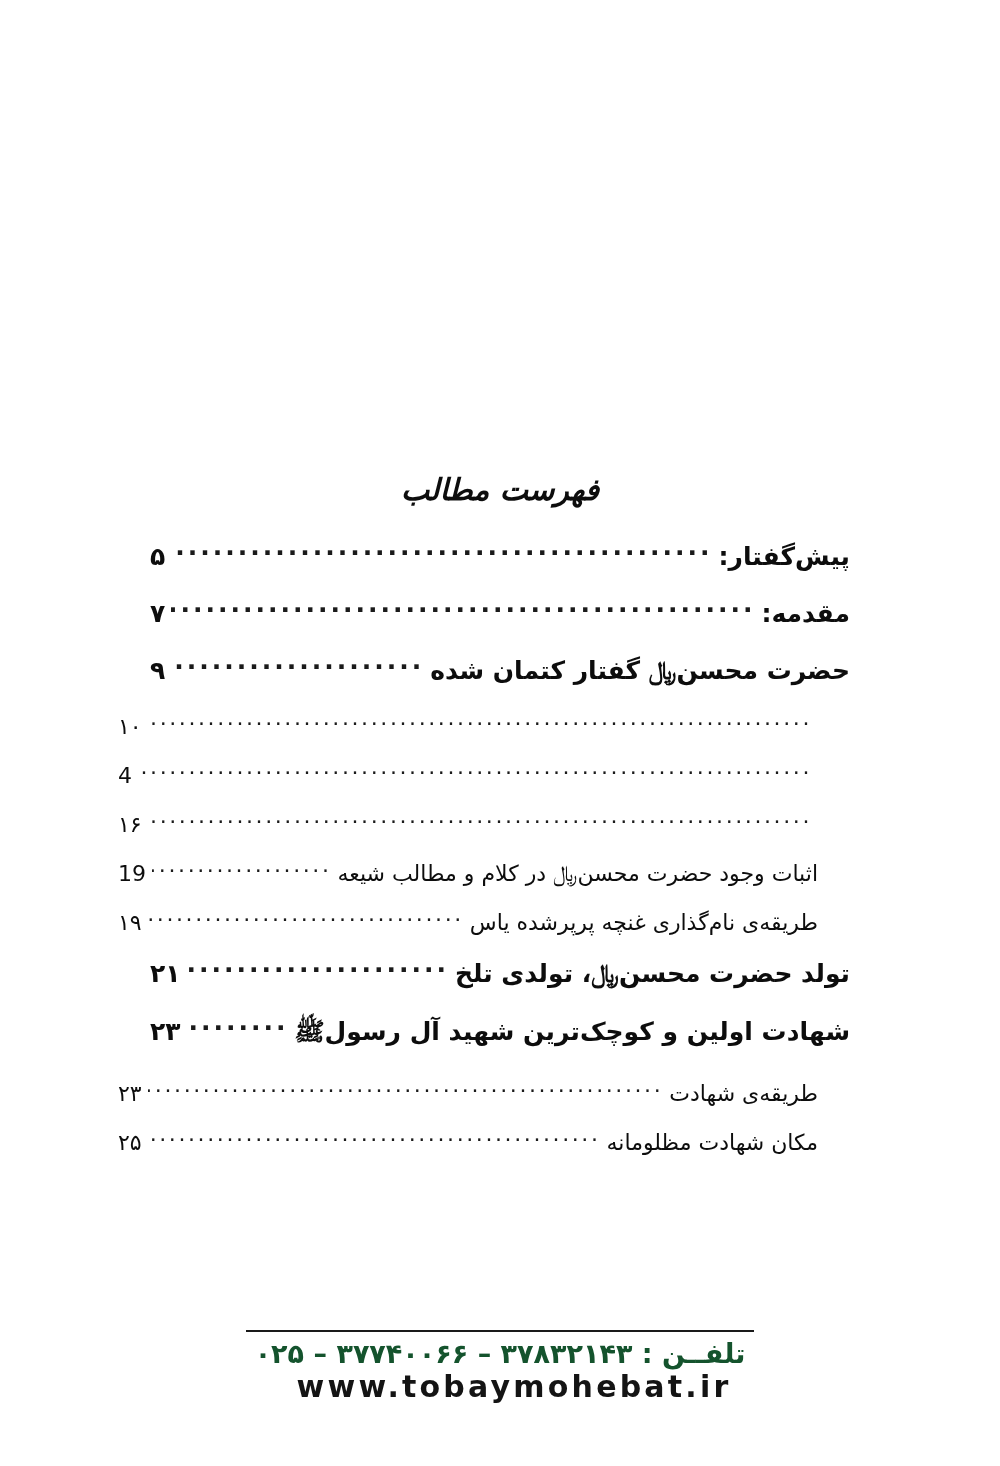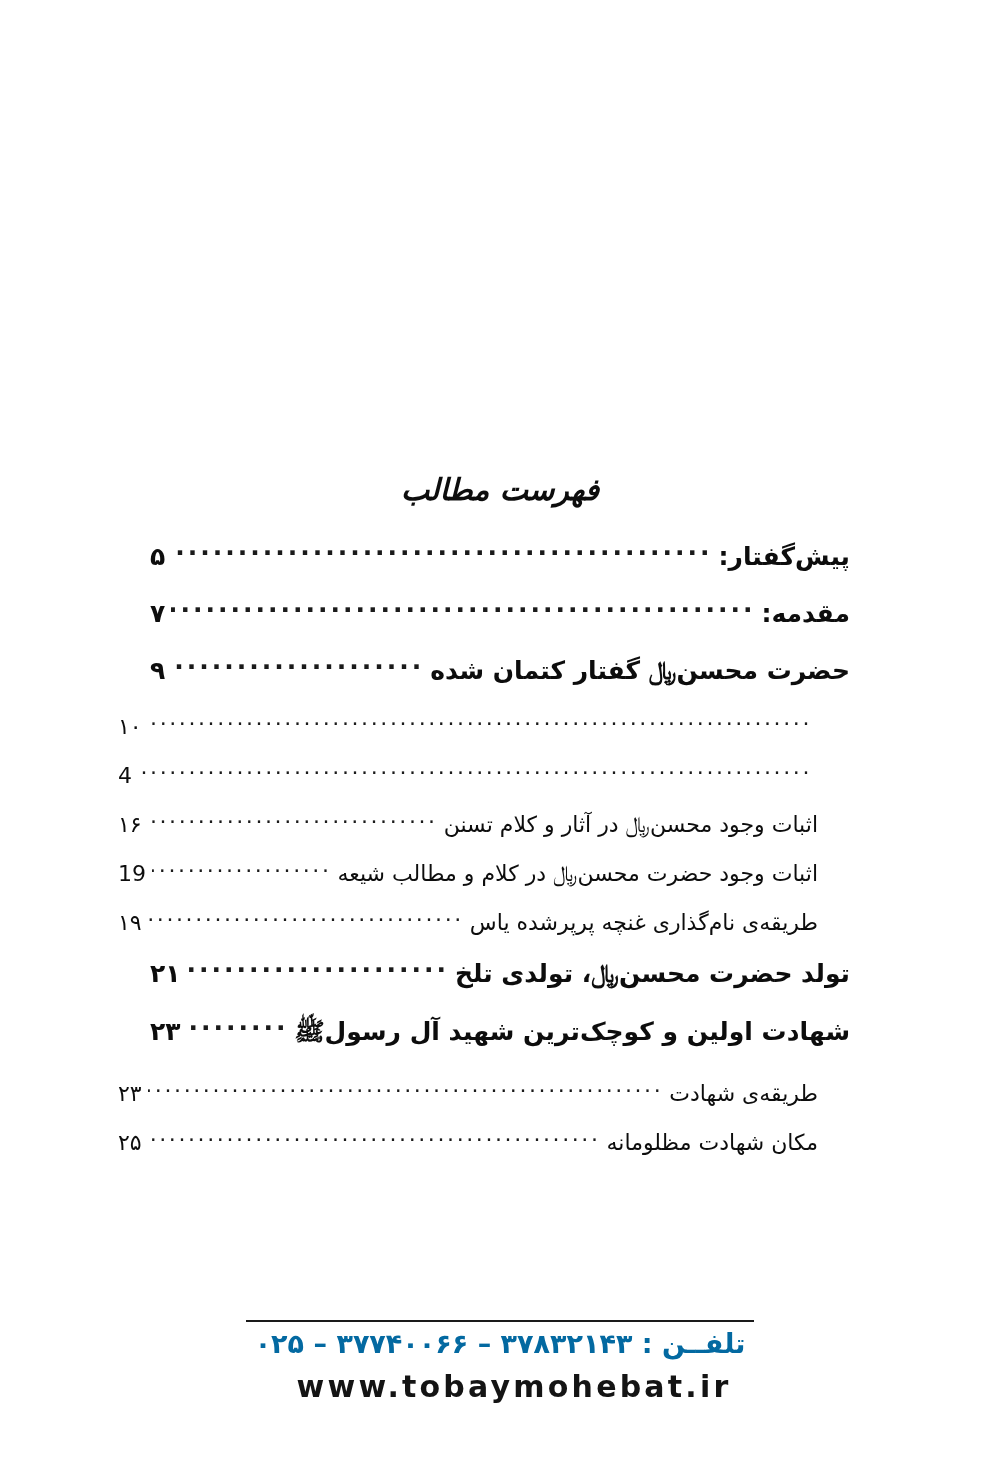--- a/index.html
+++ b/index.html
@@ -126,22 +126,21 @@
     height: 0;
     margin: 0 auto 6px auto;
     border-top: 2px solid #1a1a1a;
   }
 
   .footer-phone {
     direction: rtl;
     font-size: 27px;
     font-weight: bold;
     letter-spacing: 1px;
-    color: #0369a1;
-    margin-bottom: 10px;
+    color: #14532d;
   }
 
   .footer-url {
     direction: ltr;
     font-size: 30px;
     font-weight: bold;
     letter-spacing: 3.2px;
     color: #141414;
     font-family: "DejaVu Sans", "Liberation Sans", sans-serif;
     padding-left: 28px;
@@ -172,21 +171,20 @@
       </div>
       <div class="toc-entry level-sub">
         <span class="leader"></span>
         <span class="page-num">۱۰</span>
       </div>
       <div class="toc-entry level-sub">
         <span class="leader"></span>
         <span class="page-num">4</span>
       </div>
       <div class="toc-entry level-sub">
-        <span class="label">اثبات وجود محسن﷼ در آثار و کلام تسنن</span>
         <span class="leader"></span>
         <span class="page-num">۱۶</span>
       </div>
       <div class="toc-entry level-sub">
         <span class="label">اثبات وجود حضرت محسن﷼ در کلام و مطالب شیعه</span>
         <span class="leader"></span>
         <span class="page-num">19</span>
       </div>
       <div class="toc-entry level-sub">
         <span class="label">طریقه‌ی نام‌گذاری غنچه پرپرشده یاس</span>

